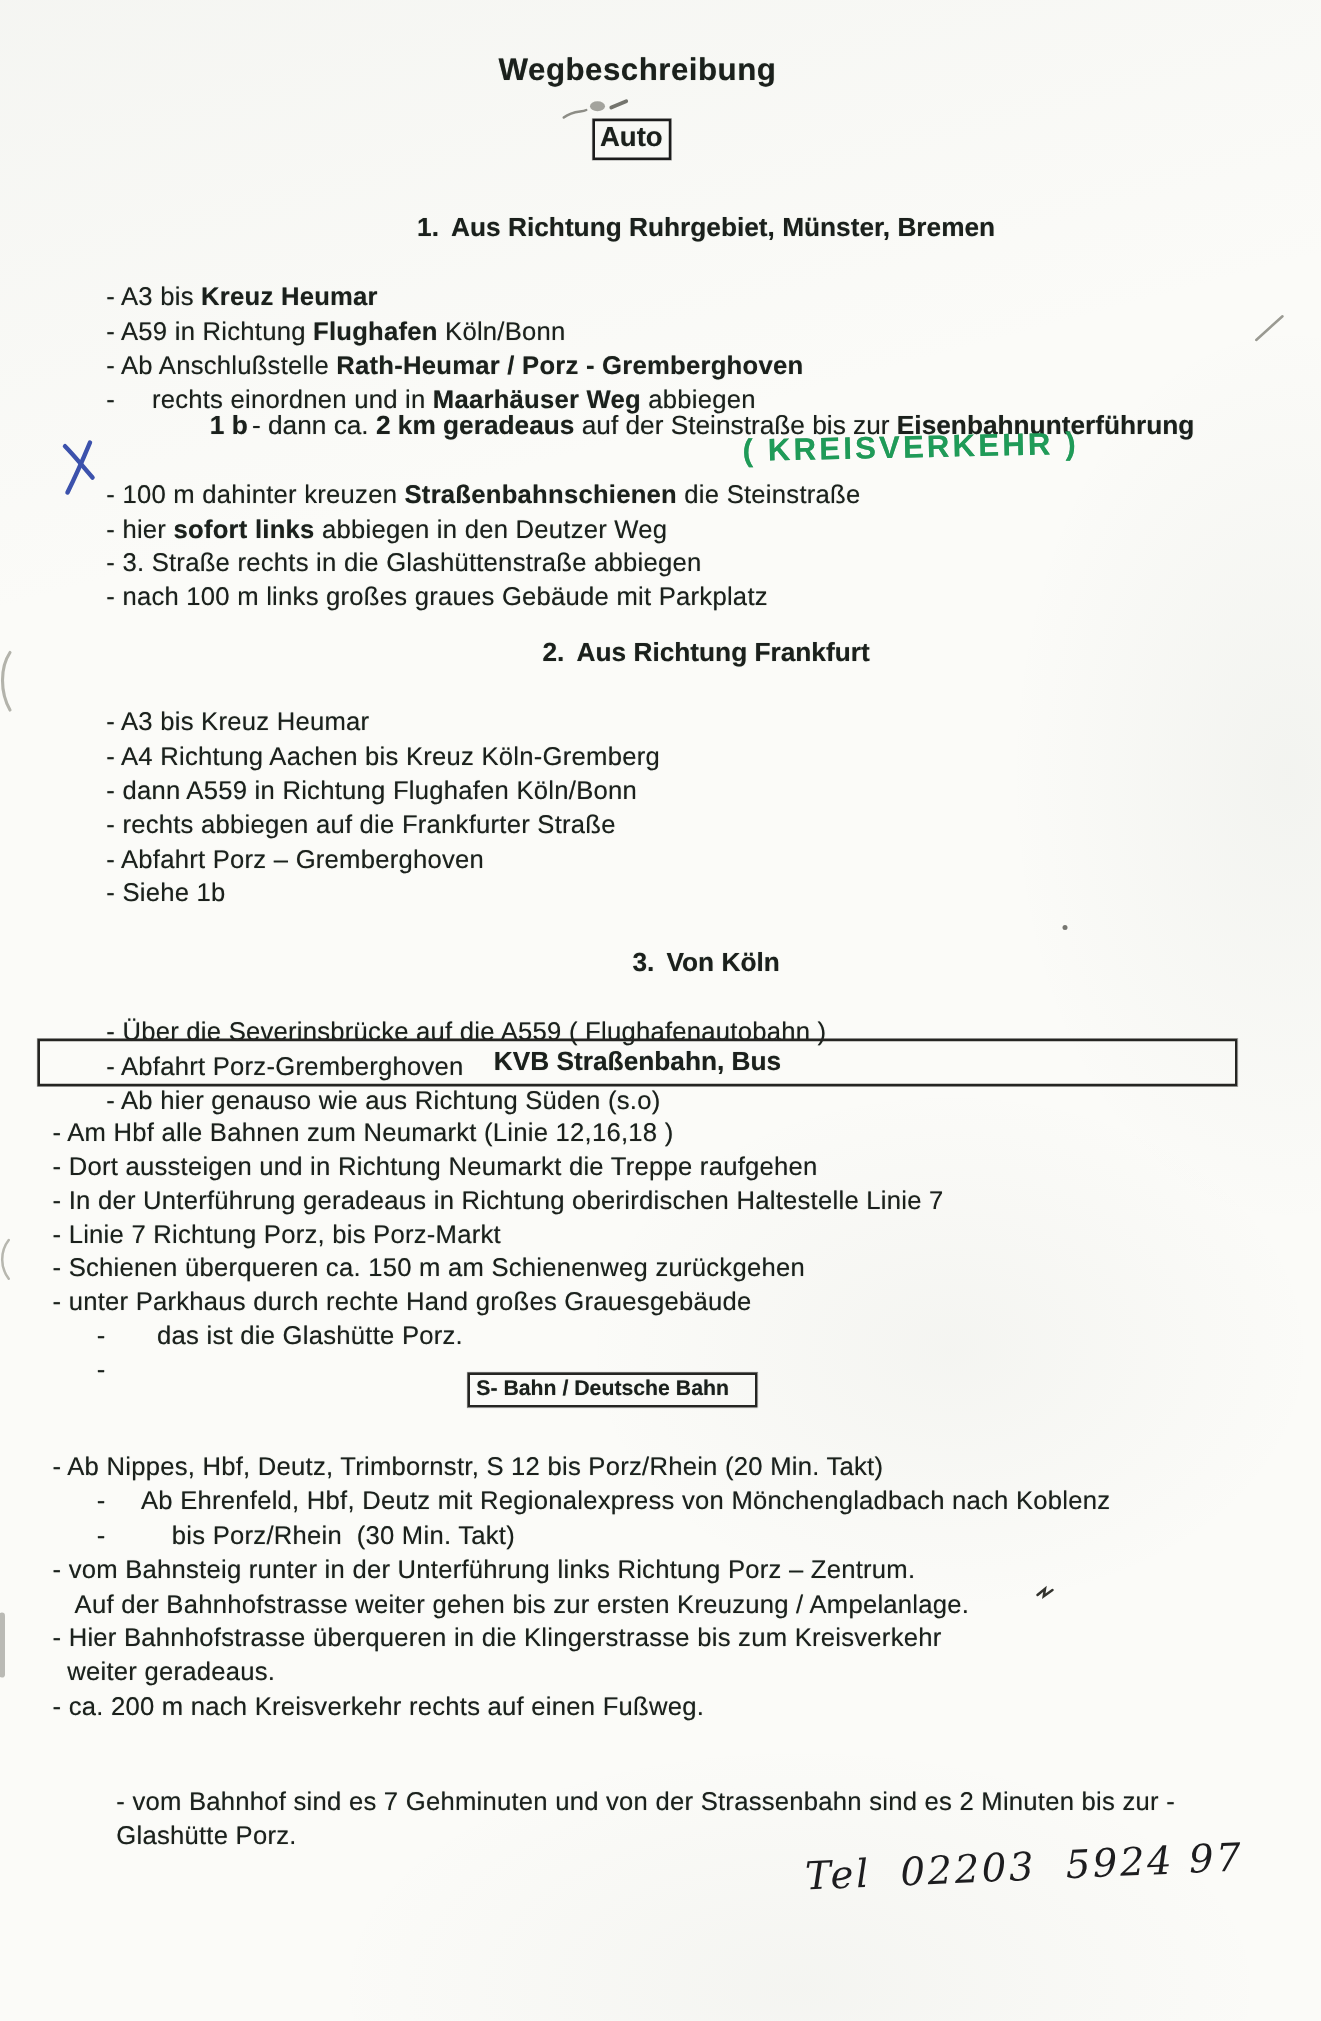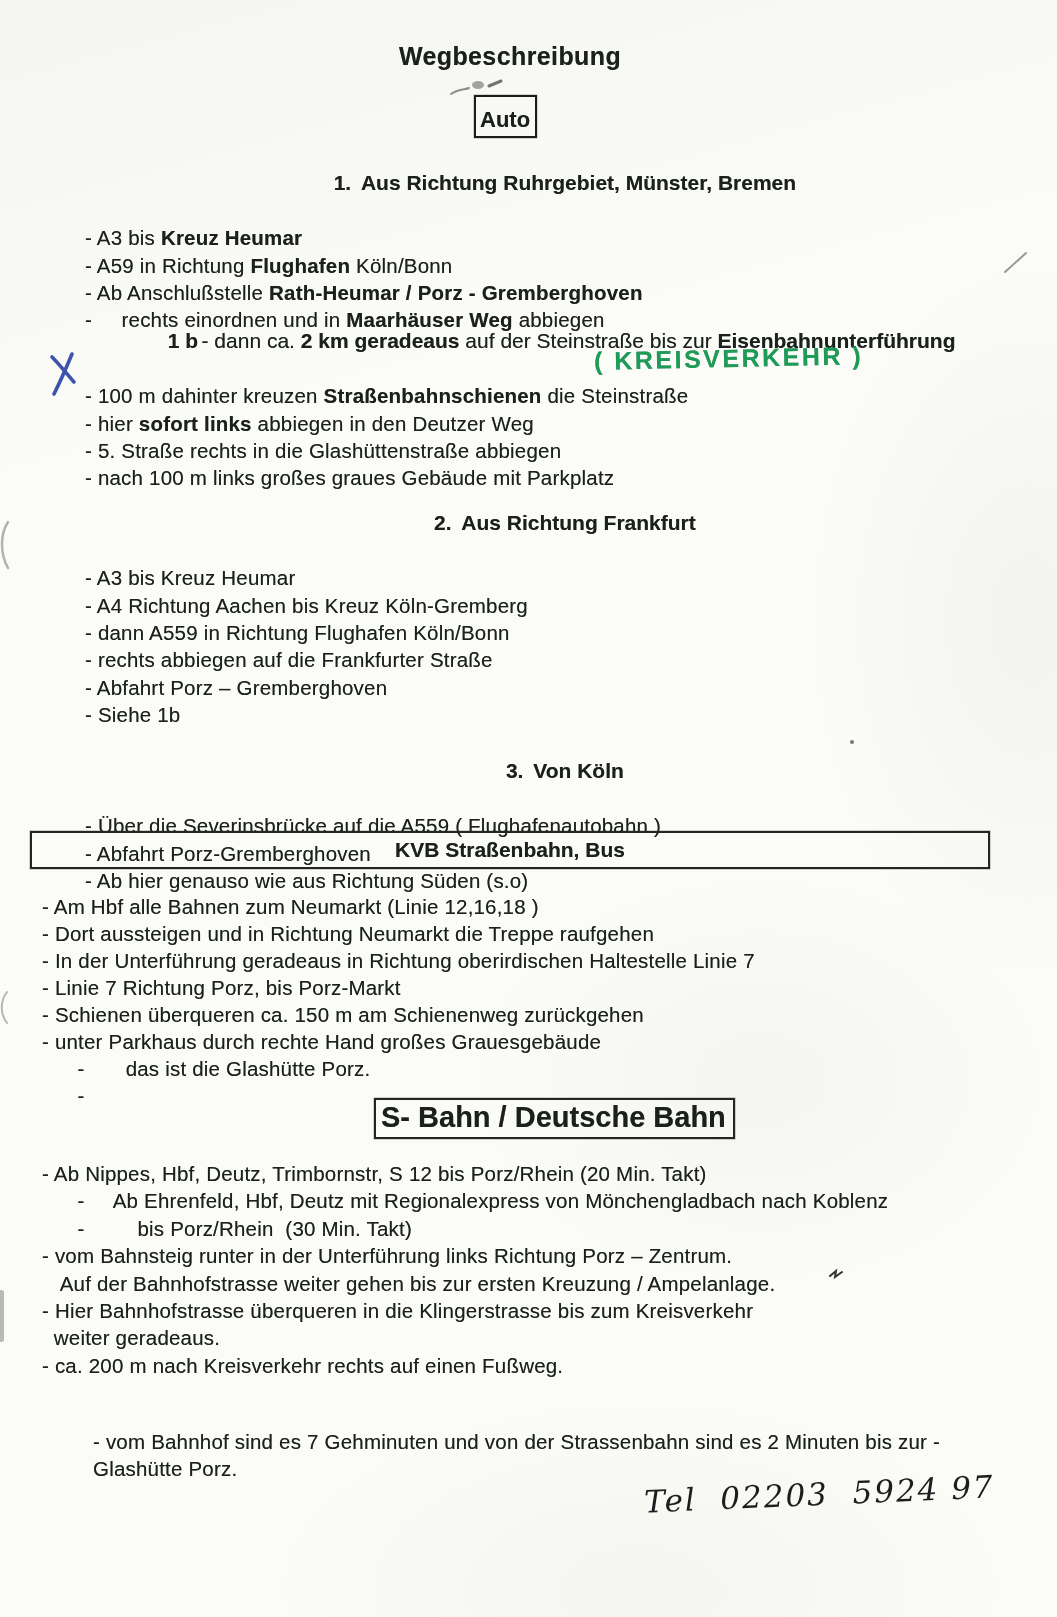--- a/index.html
+++ b/index.html
@@ -18,42 +18,42 @@
       #fbfbf8;
   }
   .txt{ text-shadow:0 0 0.6px rgba(10,35,18,0.55); }
   .page-title{
     position:absolute;top:42px;left:0;width:1020px;
     text-align:center;font-size:25px;font-weight:bold;letter-spacing:0.4px;
   }
   .auto-box{
     position:absolute;top:95px;left:474px;
     border:2px solid #1c1c1c;
-    padding:10px 5px 3px 4px;
+    padding:0 5px 3px 4px;
     font-size:22px;font-weight:bold;
     box-shadow:0 0 0 0.5px rgba(40,40,40,0.35);
   }
   .sec{position:absolute;left:0;right:20px;}
   .sec-head{padding-left:48px;font-size:21px;line-height:27.4px;white-space:pre-wrap;text-align:center;}
   .sec-head .num{display:inline-block;min-width:37px;font-weight:bold;}
   .lines{margin-left:85px;}
   .ln{white-space:pre-wrap;font-size:20.5px;line-height:27.4px;letter-spacing:0.2px;}
   .b{font-weight:bold;}
   .wide-list .lines{margin-left:42px;}
   .kvb-box{
     position:absolute;top:831px;left:30px;width:956px;height:34px;
     border:2px solid #252522;
     text-align:center;font-size:21px;font-weight:bold;line-height:33px;
     box-shadow:0 0 0 0.5px rgba(40,40,40,0.4);
   }
   .sbahn-box{
     position:absolute;top:1098px;left:374px;
     border:2px solid #252522;
-    padding:1px 7px 3px 5px;
-    font-size:29px;font-weight:bold;
+    padding:1px 21px 3px 5px;
+    font-size:17px;font-weight:bold;
     box-shadow:0 0 0 0.5px rgba(40,40,40,0.4);
   }
   .kvb-list{position:absolute;top:893px;left:0;}
   .kvb-list .ln{line-height:27px;}
   .sbahn-list{position:absolute;top:1160px;left:0;}
   .footer-note{position:absolute;top:1428px;left:10px;padding-left:41px;}
   .green-note{
     position:absolute;top:344px;left:594px;
     color:#1f9b58;font-size:25px;font-weight:bold;letter-spacing:2.5px;
     transform:rotate(-1.2deg);
@@ -100,21 +100,21 @@
       </div>
   </div>
 
   <div class="sec txt" style="top:300px">
     <div class="sec-head">
       <span class="num">1 b</span><span class="h"><span>- dann ca. </span><span class="b">2 km geradeaus</span><span> auf der Steinstraße bis zur </span><span class="b">Eisenbahnunterführung</span></span>
     </div>
     <div class="lines">
         <div class="ln"><span>- 100 m dahinter kreuzen </span><span class="b">Straßenbahnschienen</span><span> die Steinstraße</span></div>
         <div class="ln"><span>- hier </span><span class="b">sofort links</span><span> abbiegen in den Deutzer Weg</span></div>
-        <div class="ln"><span>- 5. Straße rechts in die Glashüttenstraße abbiegen</span></div>
+        <div class="ln"><span>- 3. Straße rechts in die Glashüttenstraße abbiegen</span></div>
         <div class="ln"><span>- nach 100 m links großes graues Gebäude mit Parkplatz</span></div>
       </div>
   </div>
 
   <svg class="abs" style="top:350px;left:47px" width="34" height="48">
     <path d="M5,7 C12,14 20,24 27,32" stroke="#3c52ac" stroke-width="3.6" fill="none" stroke-linecap="round"></path>
     <path d="M25,4 C20,16 13,32 7,44" stroke="#3c52ac" stroke-width="3.6" fill="none" stroke-linecap="round"></path>
   </svg>
 
   <div class="green-note">( KREISVERKEHR )</div>

